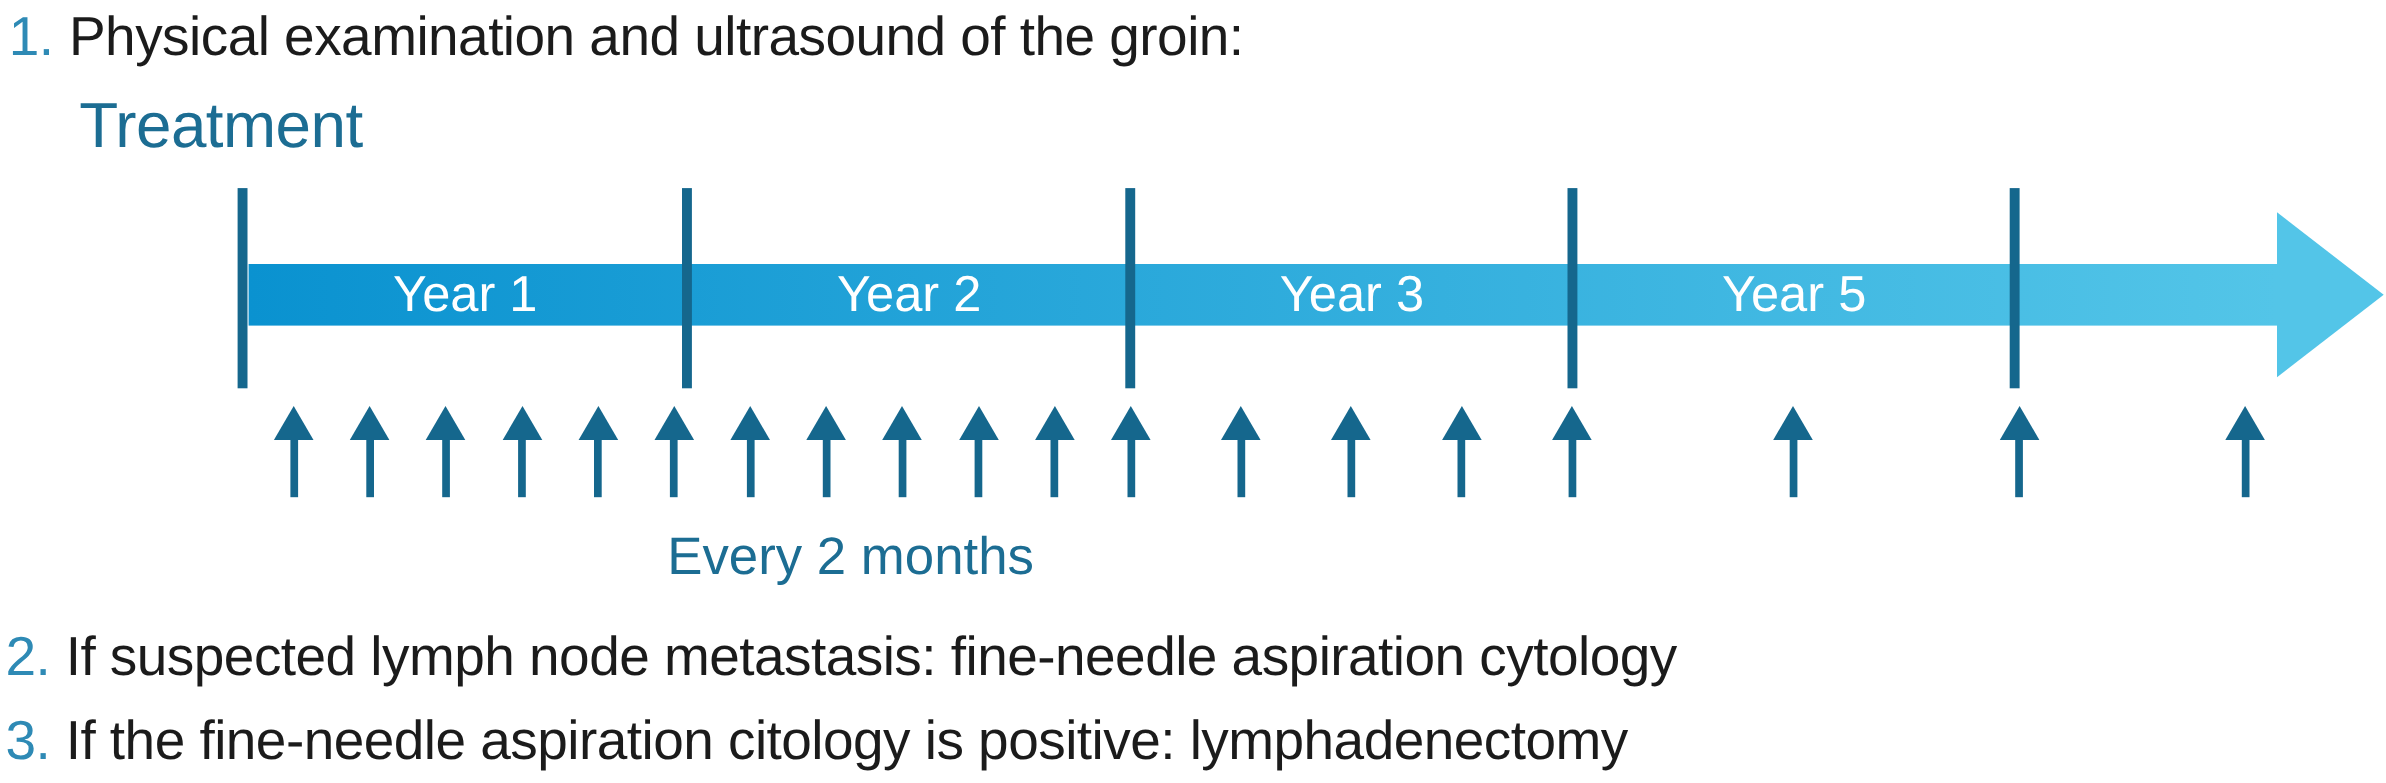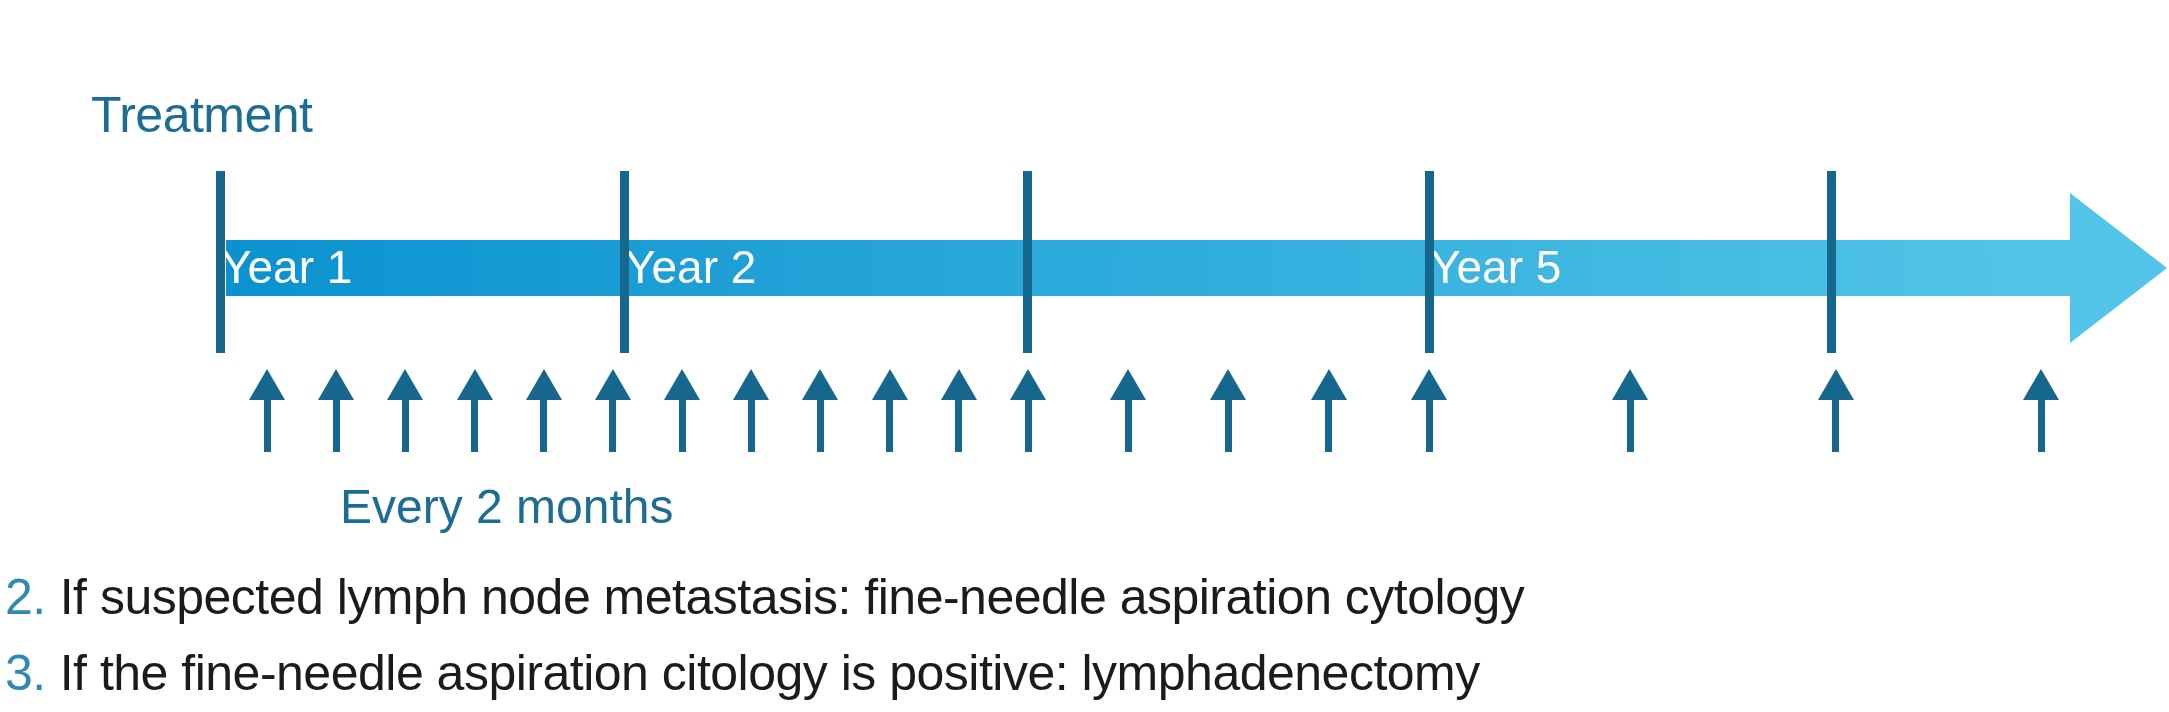--- a/index.html
+++ b/index.html
@@ -22,22 +22,22 @@
   }
   .num-line .num{color:var(--number-blue);}
   .num-line .body-text{margin-left:14px;}
   #line1{top:2px;}
   #line2{top:566px;left:5px;}
   #line3{top:642px;left:5px;text-align:center;}
 
   
   .treatment-label{
     position:absolute;
-    left:91px;top:86px;
-    font-size:50px;line-height:58px;
+    left:72px;top:86px;
+    font-size:58px;line-height:58px;
     letter-spacing:-0.5px;
     color:var(--teal-text);
     white-space:nowrap;
   }
 
   
   .bar{
     position:absolute;
     left:226px;top:240px;
     width:1844px;height:56px;
@@ -54,21 +54,21 @@
   .tick{
     position:absolute;
     top:171px;
     width:9px;height:182px;
     background:var(--tick);
   }
   .year-label{
     position:absolute;
     top:240px;height:56px;
     line-height:54px;
-    text-align:left;
+    text-align:center;
     color:#ffffff;
     font-size:46px;
     letter-spacing:0;
   }
 
   
   .up-arrow{
     position:absolute;
     top:369px;
     width:37px;height:83px;
@@ -84,43 +84,47 @@
     width:7px;height:52px;
     background:var(--arrow);
     margin:0 auto;
   }
 
   
   .interval-label{
     position:absolute;
     top:478px;
     width:600px;
-    text-align:left;
+    text-align:right;
     font-size:48px;
     line-height:58px;
     color:var(--teal-text);
     white-space:nowrap;
   }
   #interval-0{left:340px;}
   #interval-1{left:932px;}
   #interval-2{left:1514px;}
 </style>
 </head>
 <body>
 
 <div class="canvas">
 
+  <div class="num-line" id="line1">
+    <span class="num">1.</span><span class="body-text">Physical examination and ultrasound of the groin:</span>
+  </div>
 
   <div class="treatment-label">Treatment</div>
 
   <div class="bar"></div>
   <div class="arrowhead"></div>
 
   <div class="year-label" style="left:221px;width:404px;">Year 1</div>
   <div class="year-label" style="left:625px;width:403px;">Year 2</div>
+  <div class="year-label" style="left:1028px;width:402px;">Year 3</div>
   <div class="year-label" style="left:1430px;width:402px;">Year 5</div>
 
   <div class="tick" style="left:216px;"></div>
   <div class="tick" style="left:620px;"></div>
   <div class="tick" style="left:1023px;"></div>
   <div class="tick" style="left:1425px;"></div>
   <div class="tick" style="left:1827px;"></div>
 
   <div id="arrows-layer">
       <div class="up-arrow" style="left: 248.5px;">

